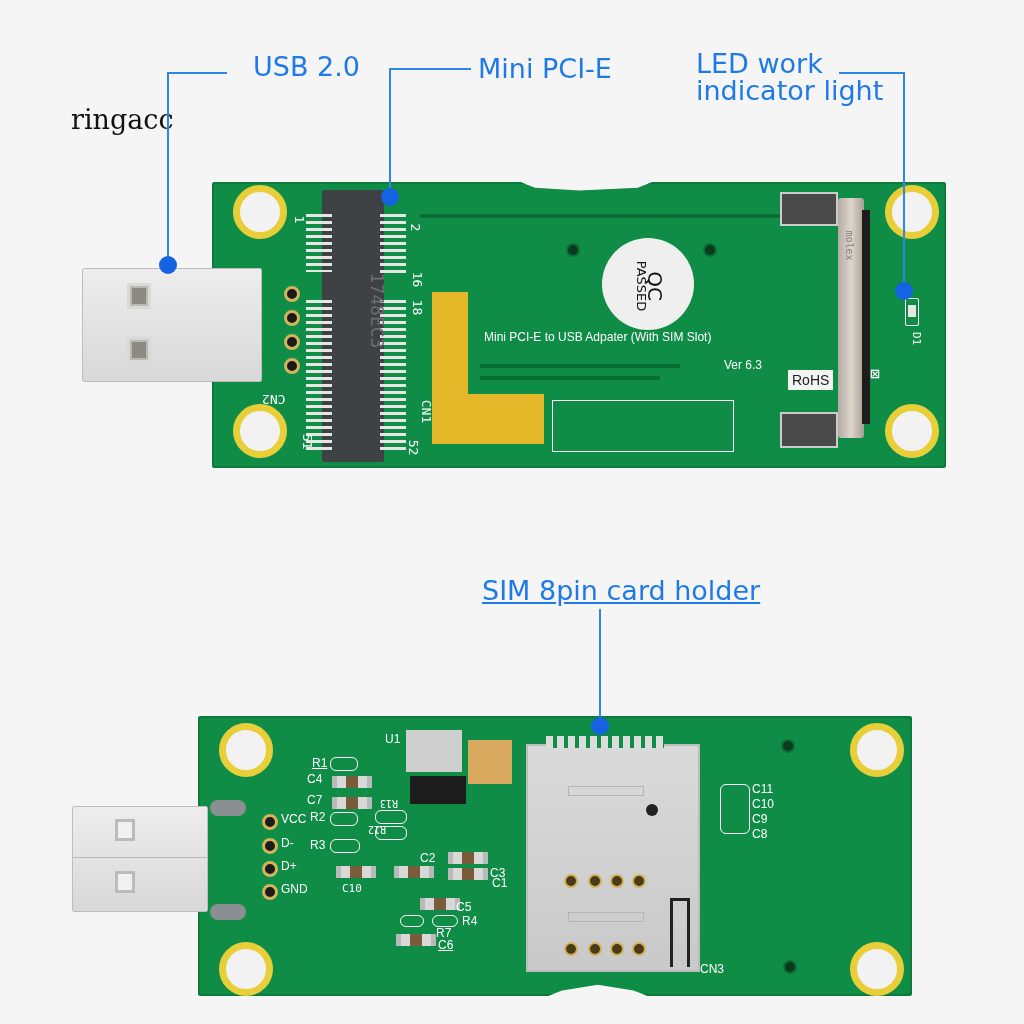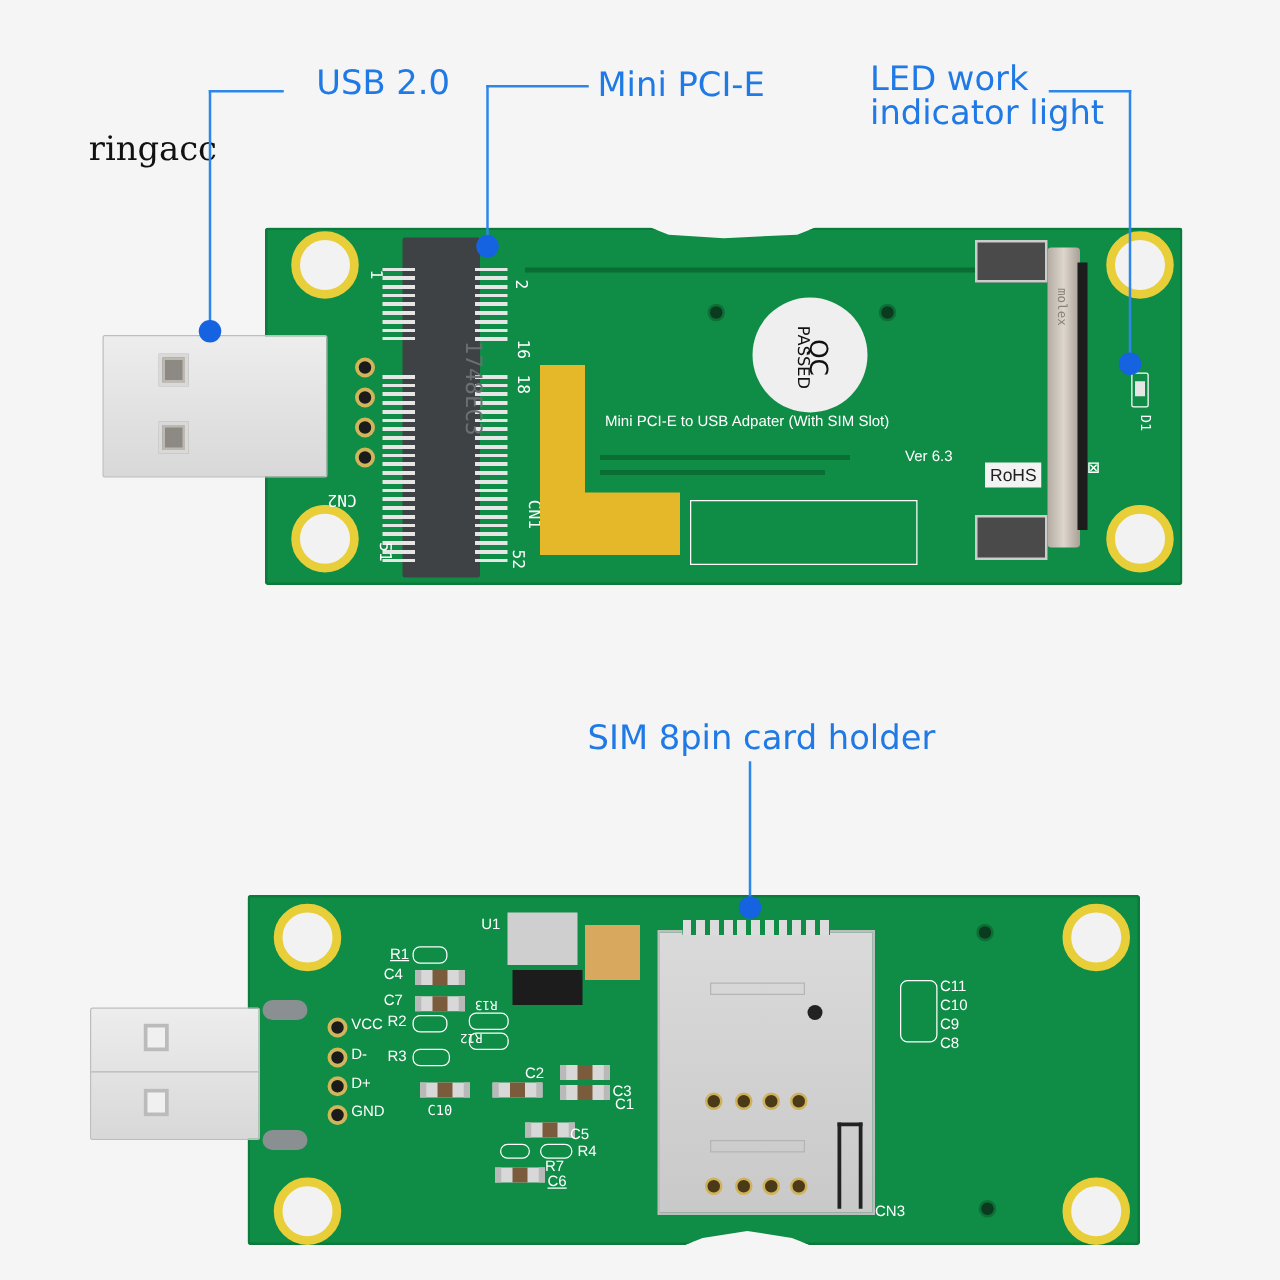--- a/index.html
+++ b/index.html
@@ -210,15 +210,15 @@
 <div class="lead" style="left:389px;top:68px;width:82px;height:2px;"></div>
 <div class="dot" style="left:381px;top:188px;"></div>
 <div class="abs callout" style="left:478px;top:55px;">Mini PCI-E</div>
 
 <div class="abs callout" style="left:696px;top:50px;">LED work</div>
 <div class="abs callout" style="left:696px;top:77px;">indicator light</div>
 <div class="lead" style="left:839px;top:72px;width:66px;height:2px;"></div>
 <div class="lead" style="left:903px;top:72px;width:2px;height:216px;"></div>
 <div class="dot" style="left:895px;top:282px;"></div>
 
-<div class="abs callout" style="left:470px;top:577px;">SIM 8pin card holder</div>
+<div class="abs callout" style="left:482px;top:577px;text-decoration:underline;">SIM 8pin card holder</div>
 <div class="lead" style="left:599px;top:609px;width:2px;height:114px;"></div>
 <div class="dot" style="left:591px;top:717px;"></div>
 
 </body></html>

